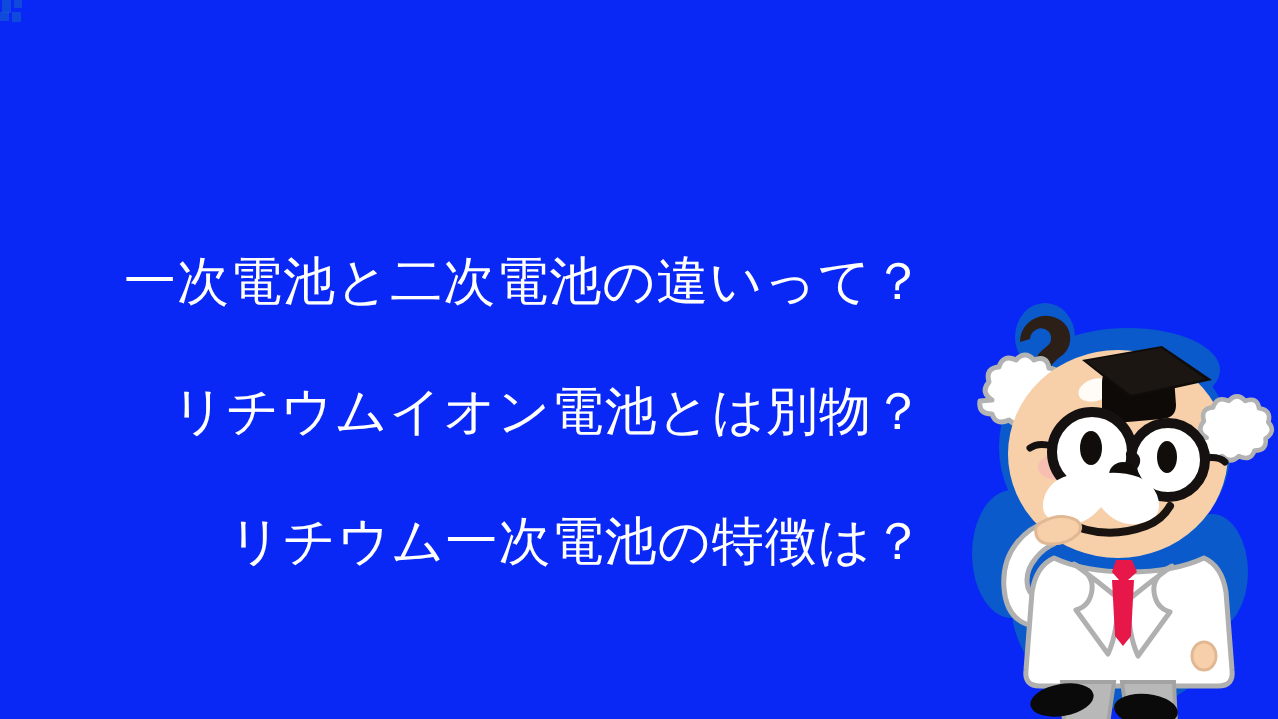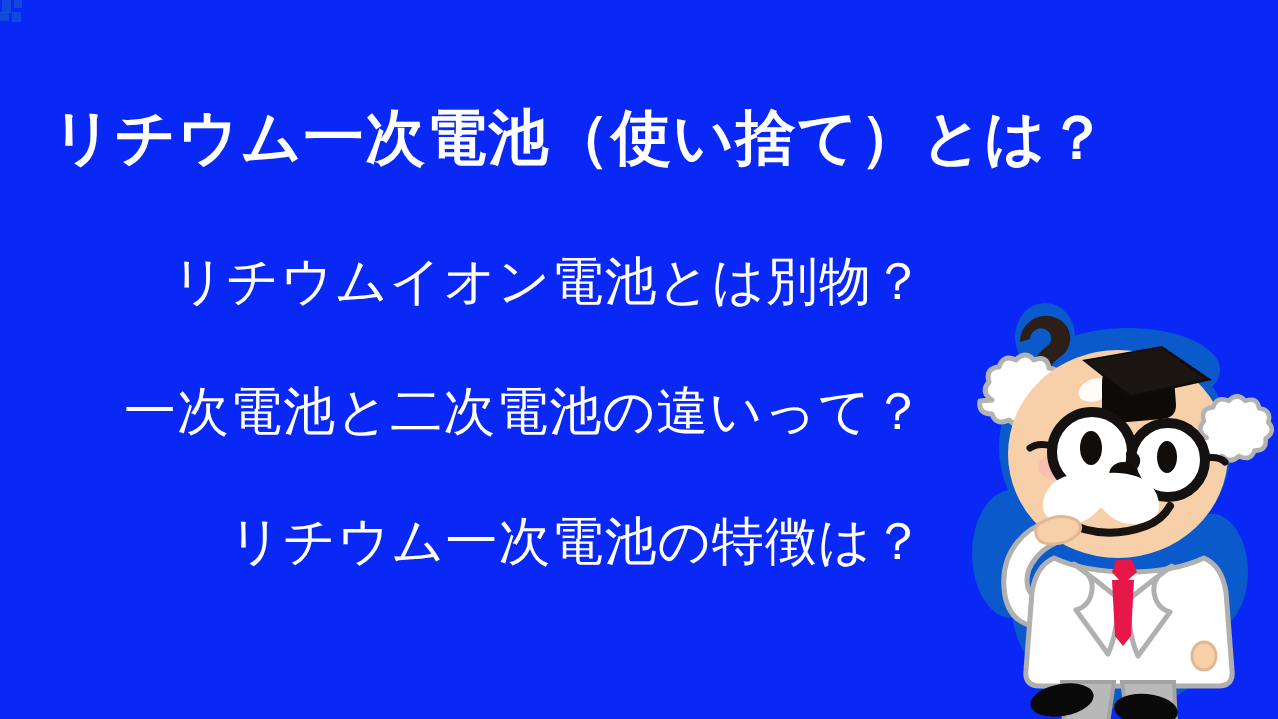--- a/index.html
+++ b/index.html
@@ -73,25 +73,24 @@
 </head>
 <body>
 
 <div id="slide">
 
   <div class="artifact a1"></div>
   <div class="artifact a2"></div>
   <div class="artifact a3"></div>
   <div class="artifact a4"></div>
 
-  <div class="title">リチウム一次電池（使い捨て）とは？</div>
 
   <div class="lines">
+    <div class="line">一次電池と二次電池の違いって？</div>
     <div class="line">リチウムイオン電池とは別物？</div>
-    <div class="line">一次電池と二次電池の違いって？</div>
     <div class="line">リチウム一次電池の特徴は？</div>
   </div>
 
   <div id="character">
     <svg viewBox="0 0 330 437" xmlns="http://www.w3.org/2000/svg" aria-hidden="true">
 
       <g opacity="0.85">
         <ellipse cx="165" cy="165" rx="116" ry="112" fill="#0B63C4"></ellipse>
         <ellipse cx="165" cy="320" rx="104" ry="104" fill="#0B63C4"></ellipse>
         <ellipse cx="95" cy="55" rx="30" ry="34" fill="#0B63C4"></ellipse>

